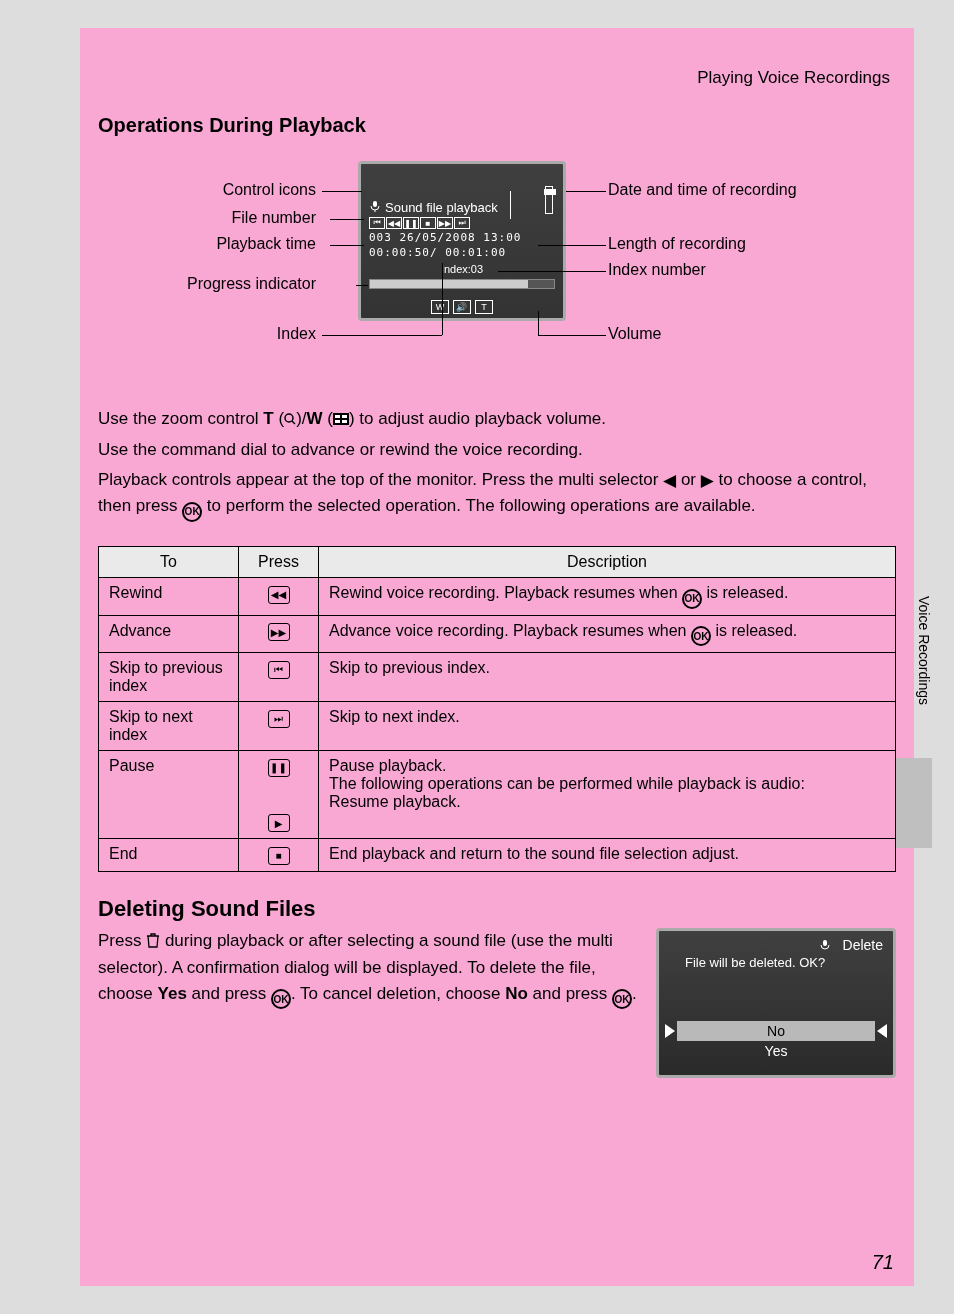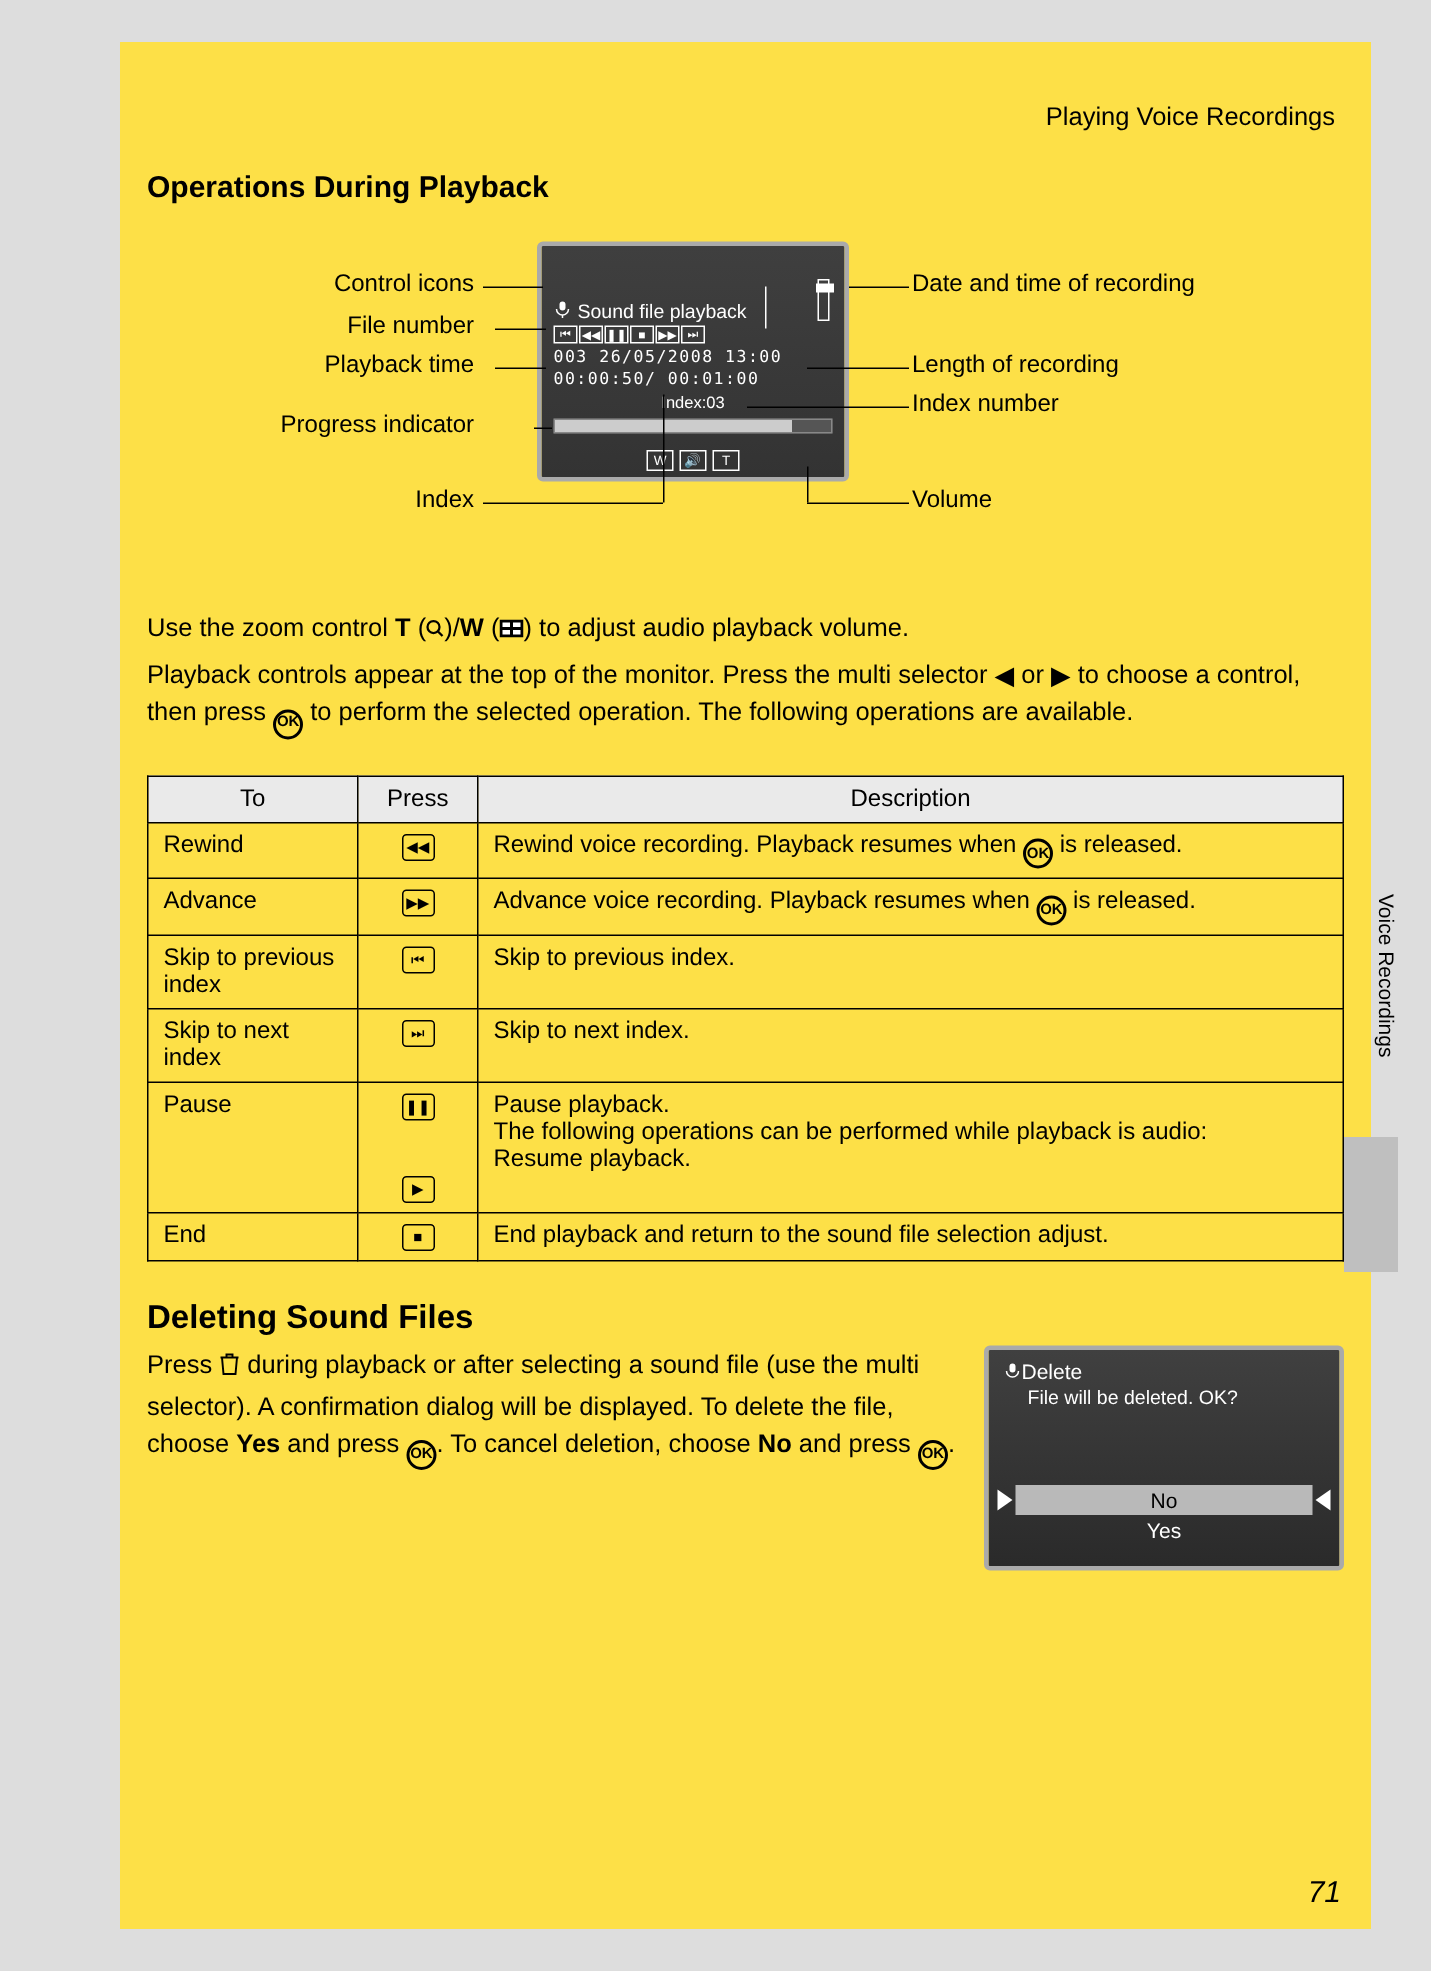--- a/index.html
+++ b/index.html
@@ -5,21 +5,21 @@
   * { box-sizing: border-box; }
   body {
     margin: 0;
     background: #dddddd;
     font-family: "Segoe UI", Arial, sans-serif;
     font-size: 17px;
     color: #000;
     width: 954px;
   }
   .page {
-    background: #fde047;
+    background: #f9a8d4;
     margin: 28px 40px 28px 80px;
     padding: 40px 18px 20px 18px;
     position: relative;
     min-height: 1258px;
   }
   .header-line { text-align: right; font-size: 17px; margin-bottom: 26px; padding-right: 6px;}
   .sec-title { font-weight: bold; font-size: 20px; margin-bottom: 14px;}
 
   
   .diagram-wrap { position: relative; height: 246px; margin-bottom: 10px;}
@@ -66,21 +66,21 @@
   table.ops td.to { width:140px;}
   .btn-icon{ display:inline-flex; width:22px;height:18px;border:1.5px solid #000;border-radius:3px;align-items:center;justify-content:center;font-size:10px;}
 
   .sec-title2{ font-weight:bold; font-size:22px; margin-top:24px; margin-bottom:6px;}
   .del-row{ display:flex; gap:14px; align-items:flex-start;}
   .del-text{ flex:1; line-height:1.5;}
   .del-lcd{
     width:240px;height:150px;background:linear-gradient(#404040,#2a2a2a);
     border:3px solid #aaa;border-radius:4px;color:#fff;font-size:14px;position:relative;
   }
-  .del-lcd .t{ padding:6px 10px 0 10px; display:flex; align-items:center; gap:0;}
+  .del-lcd .t{ padding:6px 10px 0 10px; display:flex; align-items:center; gap:12px;justify-content:flex-end;}
   .del-lcd .msg{ padding:2px 10px 0 26px; font-size:13px;}
   .del-lcd .opts{ position:absolute; bottom:14px; left:0; right:0;}
   .del-lcd .opt{ text-align:center; font-size:14px; height:20px; line-height:20px;}
   .del-lcd .opt.sel{ background:#b9b9b9; color:#000; margin:0 18px; position:relative;}
   .del-lcd .opt.sel::before,.del-lcd .opt.sel::after{
     content:""; position:absolute; top:3px; width:0;height:0;border-top:7px solid transparent;border-bottom:7px solid transparent;
   }
   .del-lcd .opt.sel::before{ left:-12px; border-left:10px solid #fff;}
   .del-lcd .opt.sel::after{ right:-12px; border-right:10px solid #fff;}
 
@@ -167,20 +167,21 @@
         <circle cx="5" cy="5" r="4" stroke="#000" fill="none" stroke-width="1.5"></circle>
         <line x1="8" y1="8" x2="11" y2="11" stroke="#000" stroke-width="1.5"></line>
       </svg>)/<b>W</b> (<svg width="16" height="12" style="vertical-align:-1px">
         <rect x="0" y="0" width="16" height="12" fill="#000"></rect>
         <rect x="2" y="2" width="5" height="3" fill="#fff"></rect>
         <rect x="9" y="2" width="5" height="3" fill="#fff"></rect>
         <rect x="2" y="7" width="5" height="3" fill="#fff"></rect>
         <rect x="9" y="7" width="5" height="3" fill="#fff"></rect>
       </svg>)<span> to adjust audio playback volume.</span>
   </p>
+  <p class="body-p">Use the command dial to advance or rewind the voice recording.</p>
   <p class="body-p">
     <span>Playback controls appear at the top of the monitor. Press the multi selector </span><span class="tri">◀</span><span> or </span><span class="tri">▶</span><span> to choose a control, then press </span><span class="ok-icon">OK</span><span> to perform the selected operation. The following operations are available.</span>
   </p>
 
   <table class="ops">
     <tbody>
         <tr>
       <th>To</th>
       <th>Press</th>
       <th>Description</th>

